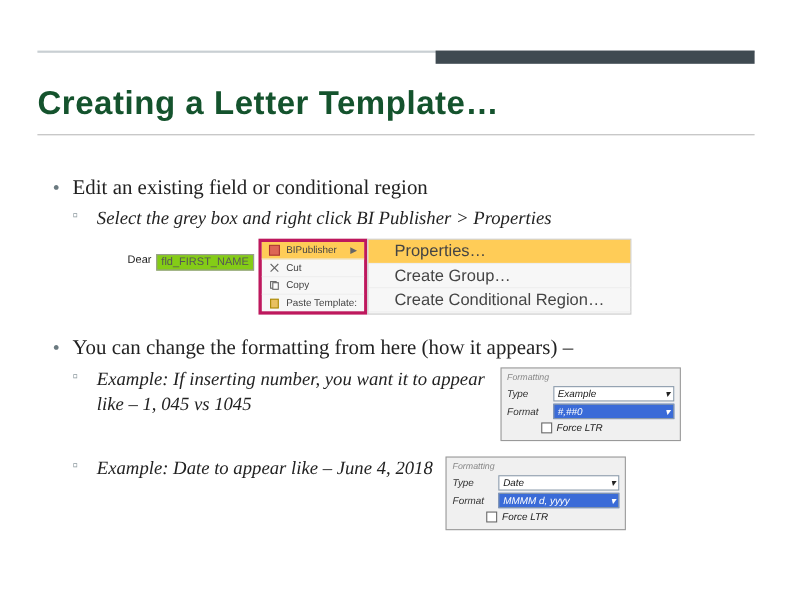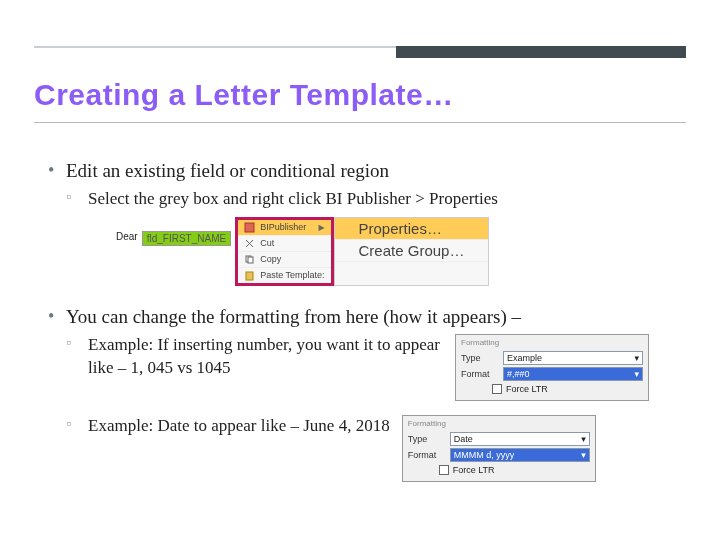--- a/index.html
+++ b/index.html
@@ -32,21 +32,21 @@
     width: 290px;
     height: 12px;
     background: #3f4a51;
   }
   .title {
     position: absolute;
     top: 78px;
     left: 34px;
     font-family: Verdana, Tahoma, sans-serif;
     font-size: 30px;
-    color: #8b5cf6;
+    color: #14532d;
     letter-spacing: 0.5px;
   }
   .title-underline {
     position: absolute;
     top: 122px;
     left: 34px;
     right: 34px;
     border-top: 1px solid #bbb;
   }
   .content {
@@ -75,20 +75,21 @@
   ul.level2 {
     list-style: none;
     margin-top: 6px;
   }
   ul.level2 > li {
     position: relative;
     padding-left: 22px;
     font-size: 17px;
     margin-bottom: 6px;
     line-height: 1.35;
+    font-style: italic;
   }
   ul.level2 > li::before {
     content: '▫';
     position: absolute;
     left: 0;
     top: 0;
     color: #8e9aa0;
     font-size: 14px;
   }
   .img1 {
@@ -156,21 +157,21 @@
     font-size: 8px;
     color: #666;
   }
   .format-panel {
     background: #f0f0f0;
     border: 1px solid #999;
     font-family: 'Segoe UI', Tahoma, sans-serif;
     font-size: 9px;
     padding: 3px 5px 5px;
     display: inline-block;
-    width: 194px;
+    width: 164px;
   }
   .fp-row {
     display: flex;
     align-items: center;
     margin: 2px 0;
     gap: 4px;
   }
   .fp-label { color: #333; width: 38px; }
   .fp-select {
     flex: 1;
@@ -260,20 +261,21 @@
                 <svg viewBox="0 0 11 11">
                     <rect x="2" y="2" width="7" height="8" fill="#e8c060" stroke="#a80"></rect>
                   </svg>
               </span>
               <span>Paste Template:</span>
             </div>
           </div>
           <div class="sub-col">
             <div class="sub-item hi">Properties…</div>
             <div class="sub-item">Create Group…</div>
+            <div class="sub-item">Create Conditional Region…</div>
           </div>
         </div>
       </div>
     </li>
 
     <li>
       <span>You can change the formatting from here (how it appears) –</span>
       <ul class="level2">
         <li>
           <div class="row-with-panel">

